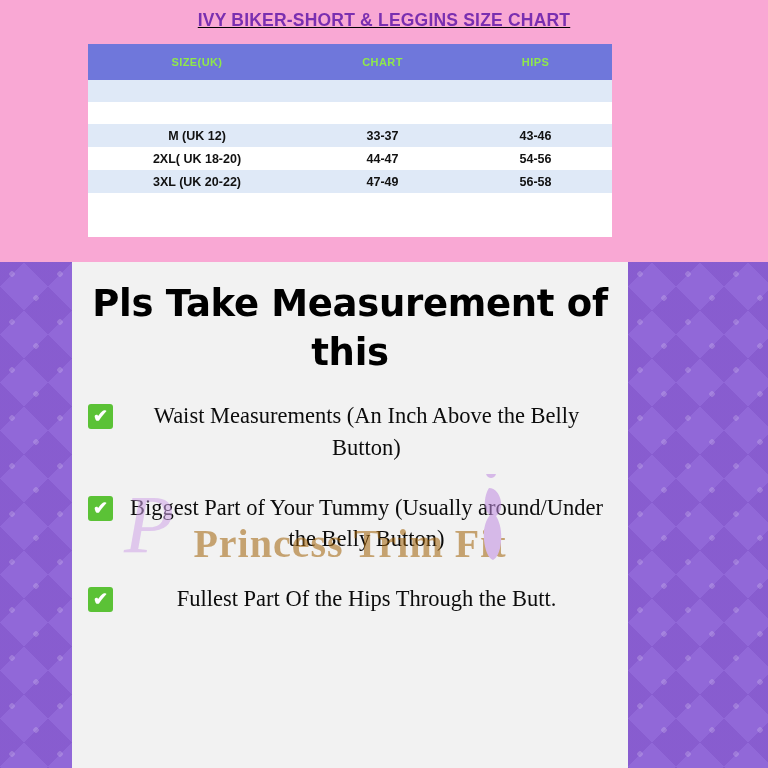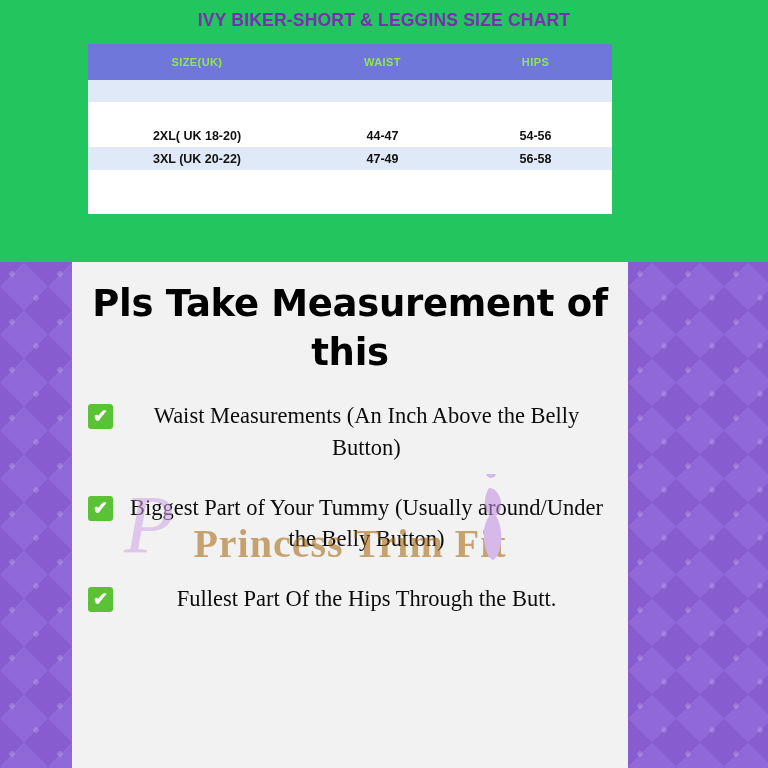--- a/index.html
+++ b/index.html
@@ -20,21 +20,22 @@
     overflow: hidden;
   }
 
   
   .top-section {
     position: absolute;
     left: 0;
     top: 0;
     width: 768px;
     height: 262px;
-    background: #22c55e;
+    background: #f9a8d4;
+    text-decoration: underline;
   }
   .chart-title {
     text-align: center;
     color: #7a2fb0;
     font-weight: bold;
     font-size: 17.5px;
     letter-spacing: 0.2px;
     padding-top: 10px;
     font-family: "Liberation Sans", sans-serif;
   }
@@ -204,34 +205,39 @@
     <div class="table-wrap">
       <table class="size-chart">
         <colgroup>
             <col class="c1">
             <col class="c2">
             <col class="c3">
           </colgroup>
         <thead>
           <tr>
             <th>SIZE(UK)</th>
-            <th>WAIST</th>
+            <th>CHART</th>
             <th>HIPS</th>
           </tr>
         </thead>
         <tbody>
           <tr class="alt spacer">
             <td></td>
               <td></td>
               <td></td>
           </tr>
           <tr class="plain spacer">
             <td></td>
               <td></td>
               <td></td>
+          </tr>
+          <tr class="alt">
+            <td>M (UK 12)</td>
+            <td>33-37</td>
+            <td>43-46</td>
           </tr>
           <tr class="plain">
             <td>2XL( UK 18-20)</td>
             <td>44-47</td>
             <td>54-56</td>
           </tr>
           <tr class="alt">
             <td>3XL (UK 20-22)</td>
             <td>47-49</td>
             <td>56-58</td>

